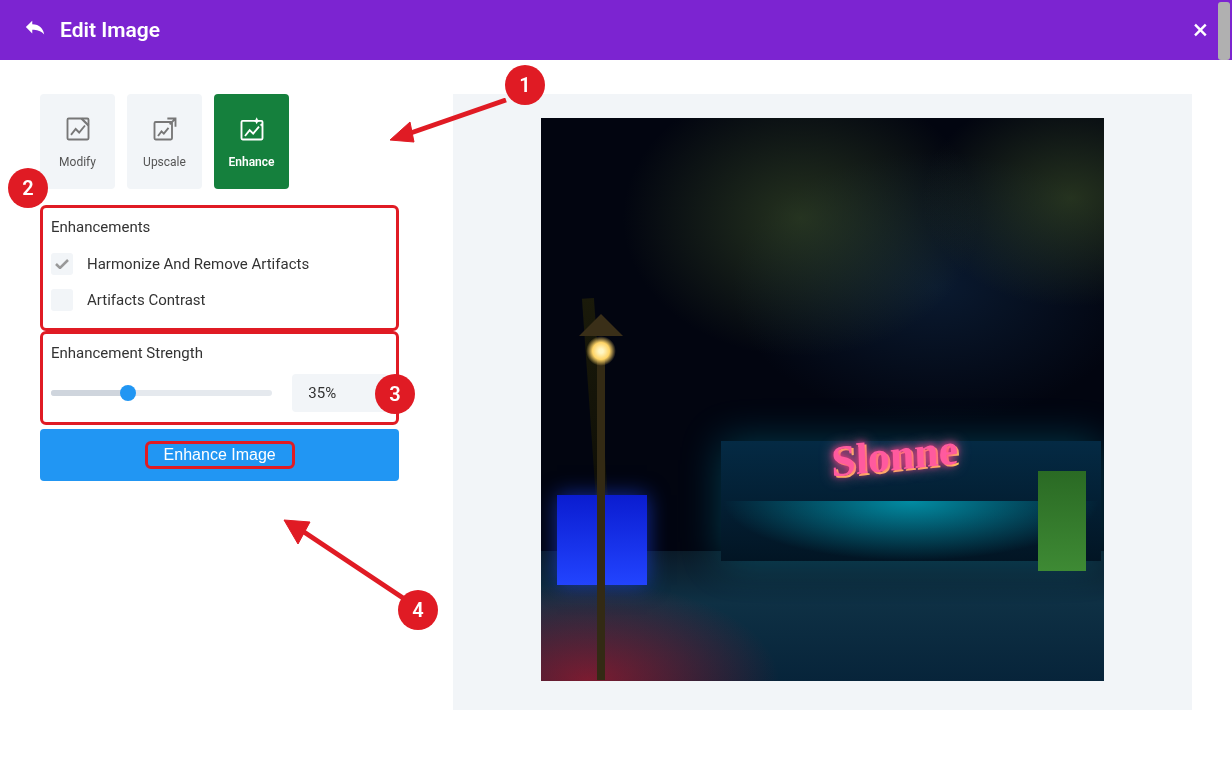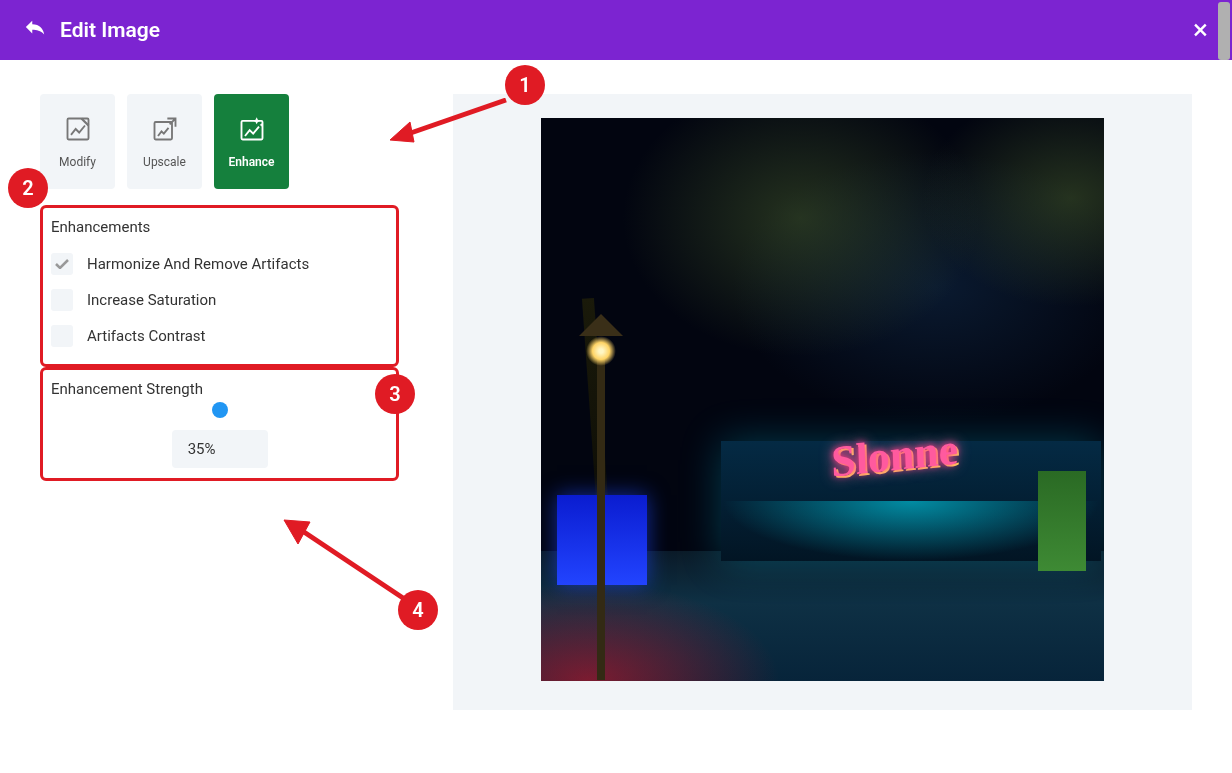--- a/index.html
+++ b/index.html
@@ -72,21 +72,21 @@
     }
     .check-mark {
       width: 14px; height: 10px;
       stroke-width: 2.5;
       fill: none;
     }
     .check-gray { stroke: #999; }
     .check-green { stroke: #00c27a; }
     .checkbox-label { font-size: 15px; color: #333; }
     .strength-row {
-      display: flex; align-items: center; gap: 20px; margin-top: 12px; flex-direction: column;
+      display: flex; align-items: center; gap: 20px; margin-top: 12px;
     }
     .slider-track {
       position: relative;
       flex: 1;
       height: 6px;
       background: #e5e9ee;
       border-radius: 3px;
     }
     .slider-fill {
       position: absolute; left: 0; top: 0;
@@ -273,43 +273,44 @@
 
       <div class="checkbox-row">
         <span class="checkbox">
           <svg class="check-mark check-gray" viewBox="0 0 14 10">
               <path d="M1 5l4 4 8-8"></path>
             </svg>
         </span>
         <span class="checkbox-label">Harmonize And Remove Artifacts</span>
       </div>
 
-      <div class="checkbox-row">
-        <span class="checkbox"></span>
-        <span class="checkbox-label">Increase Saturation</span>
-      </div>
 
       <div class="checkbox-row">
         <span class="checkbox"></span>
         <span class="checkbox-label">Artifacts Contrast</span>
       </div>
 
     </div>
 
     <div class="section">
       <div class="section-title">Enhancement Strength</div>
       <div class="strength-row">
         <div class="slider-track">
           <div class="slider-fill"></div>
           <div class="slider-thumb"></div>
         </div>
         <div class="strength-value">35%</div>
       </div>
     </div>
 
+    <div class="enhance-btn-wrap">
+      <button class="enhance-btn">
+        <span class="enhance-btn-inner">Enhance Image</span>
+      </button>
+    </div>
 
   </div>
 
   <div class="preview-panel">
     <div class="preview-image">
       <div class="sky"></div>
       <div class="palm palm1"></div>
       <div class="palm palm2"></div>
       <div class="trunk"></div>
       <div class="ground"></div>

